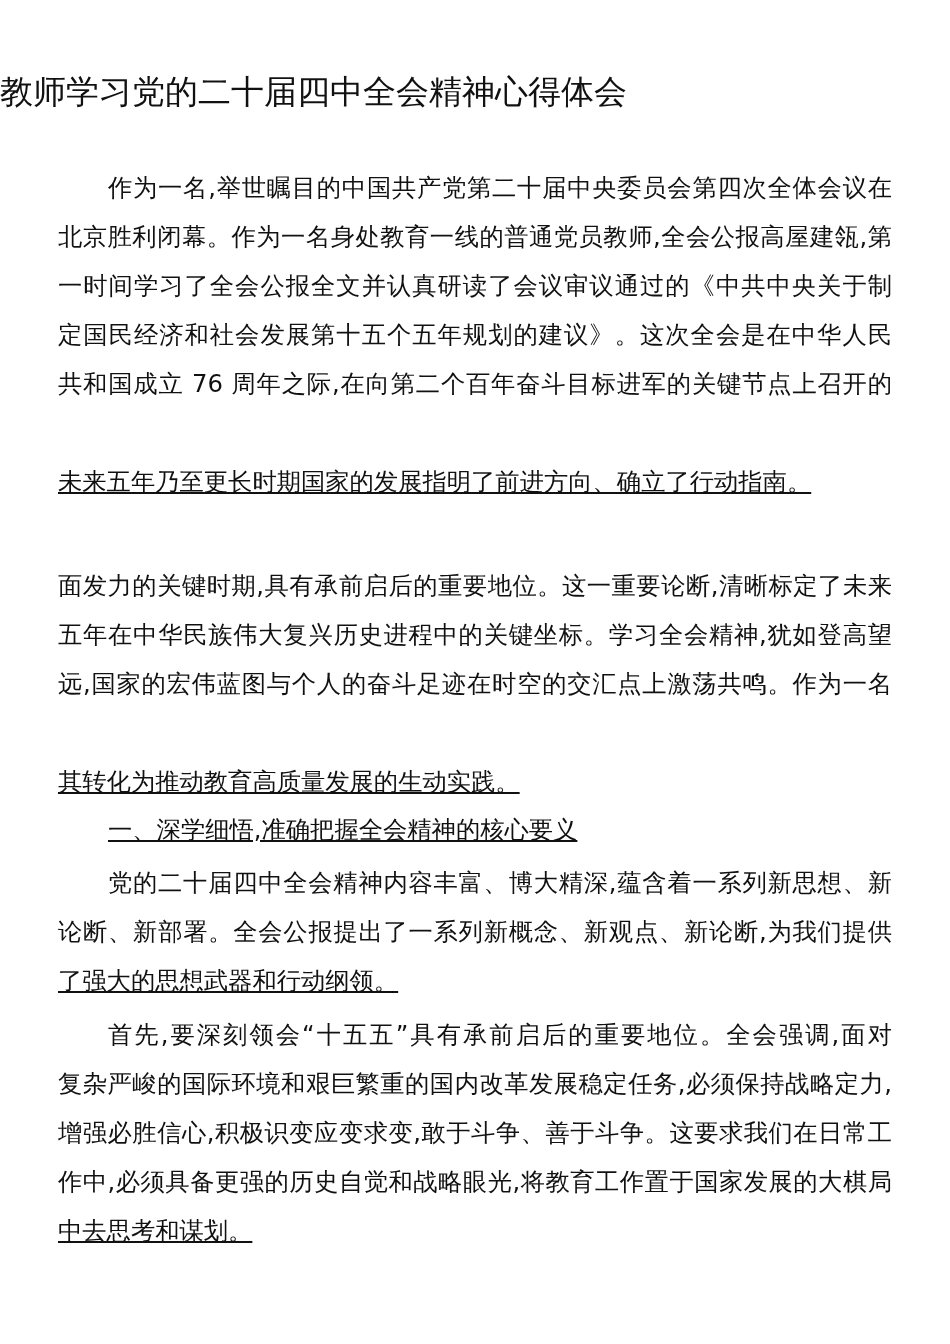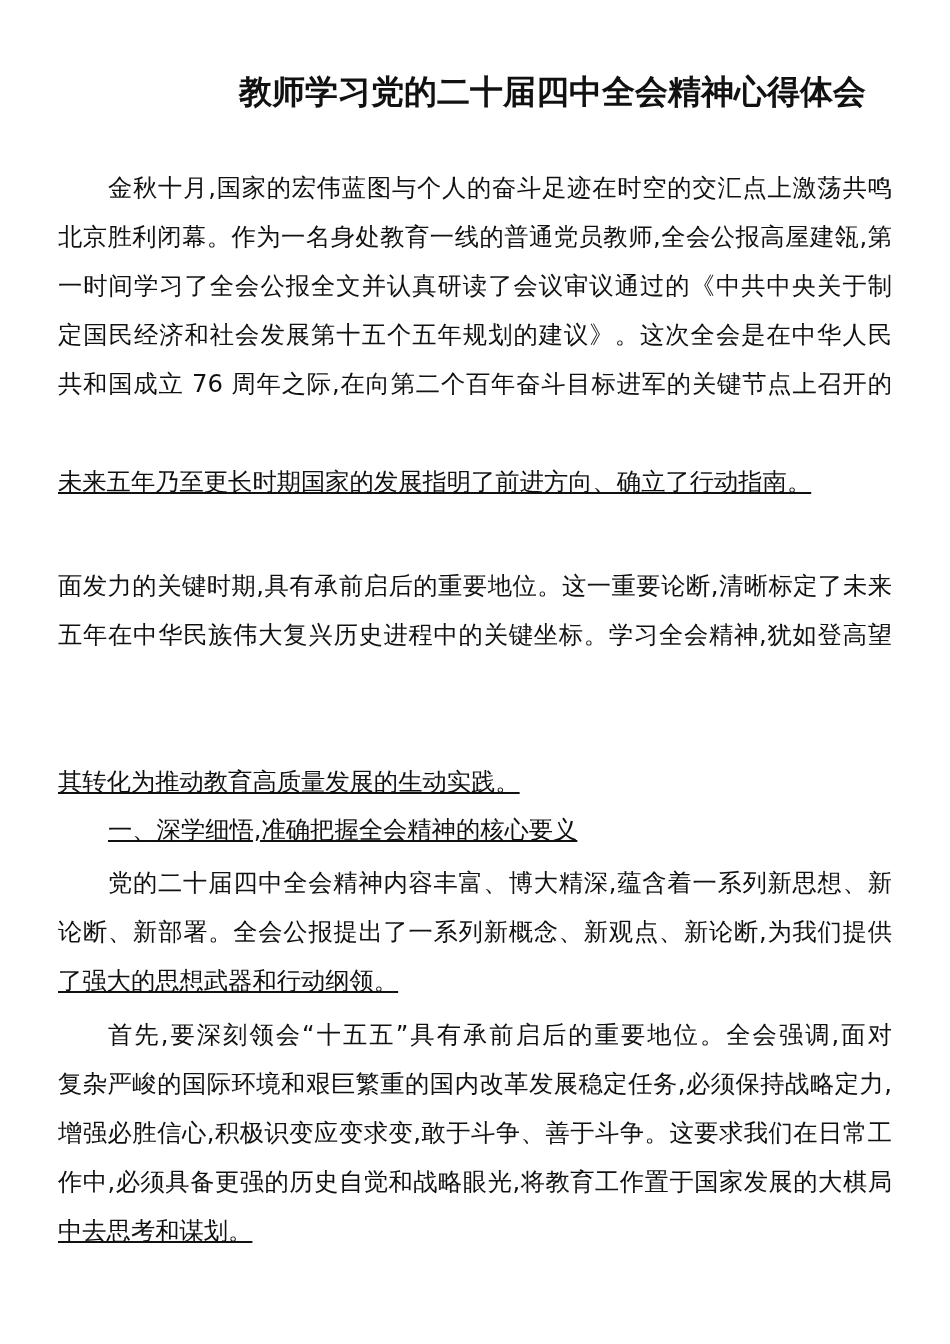--- a/index.html
+++ b/index.html
@@ -1,40 +1,41 @@
 <!DOCTYPE html>
 <html><head>
   <meta charset="utf-8">
   <style>
     html, body { margin: 0; padding: 0; background: #ffffff; }
     body { width: 950px; height: 1344px; position: relative; overflow: hidden;
       font-family: "DejaVu Sans", "Liberation Sans", sans-serif; color: #111111; }
     .page { position: absolute; left: 0; top: 0; width: 950px; height: 1344px; background: #fff; }
-    .title { position: absolute; left: 0; top: 70px; width: 866px; text-align: right;
-      font-size: 33px; line-height: 44px; letter-spacing: 0px; color: #111; font-weight: bold; }
+    .title { position: absolute; left: 0; top: 70px; width: 866px; text-align: left;
+      font-size: 33px; line-height: 44px; letter-spacing: 0px; color: #111; }
     .line { position: absolute; left: 58px; width: 834px; font-size: 24.3px; line-height: 34px;
       white-space: nowrap; text-align: justify; text-align-last: justify; color: #111; }
     .line.indent { left: 108px; width: 784px; }
     .line.last { text-align-last: left; text-decoration: underline; }
   </style>
 </head>
 <body>
 
 <div class="page">
   <div class="title">教师学习党的二十届四中全会精神心得体会</div>
 
-  <div class="line indent" style="top:171px">金秋十月,国家的宏伟蓝图与个人的奋斗足迹在时空的交汇点上激荡共鸣</div>
+  <div class="line indent" style="top:171px">作为一名,举世瞩目的中国共产党第二十届中央委员会第四次全体会议在</div>
   <div class="line" style="top:220px">北京胜利闭幕。作为一名身处教育一线的普通党员教师,全会公报高屋建瓴,第</div>
   <div class="line" style="top:269px">一时间学习了全会公报全文并认真研读了会议审议通过的《中共中央关于制</div>
   <div class="line" style="top:318px">定国民经济和社会发展第十五个五年规划的建议》。这次全会是在中华人民</div>
   <div class="line" style="top:367px">共和国成立 76 周年之际,在向第二个百年奋斗目标进军的关键节点上召开的</div>
   <div class="line last" style="top:465px">未来五年乃至更长时期国家的发展指明了前进方向、确立了行动指南。</div>
 
   <div class="line" style="top:569px">面发力的关键时期,具有承前启后的重要地位。这一重要论断,清晰标定了未来</div>
   <div class="line" style="top:618px">五年在中华民族伟大复兴历史进程中的关键坐标。学习全会精神,犹如登高望</div>
+  <div class="line" style="top:667px">远,国家的宏伟蓝图与个人的奋斗足迹在时空的交汇点上激荡共鸣。作为一名</div>
   <div class="line last" style="top:765px">其转化为推动教育高质量发展的生动实践。</div>
 
   <div class="line indent last" style="top:813px">一、深学细悟,准确把握全会精神的核心要义</div>
 
   <div class="line indent" style="top:866px">党的二十届四中全会精神内容丰富、博大精深,蕴含着一系列新思想、新</div>
   <div class="line" style="top:915px">论断、新部署。全会公报提出了一系列新概念、新观点、新论断,为我们提供</div>
   <div class="line last" style="top:964px">了强大的思想武器和行动纲领。</div>
 
   <div class="line indent" style="top:1018px">首先,要深刻领会“十五五”具有承前启后的重要地位。全会强调,面对</div>
   <div class="line" style="top:1067px">复杂严峻的国际环境和艰巨繁重的国内改革发展稳定任务,必须保持战略定力,</div>

